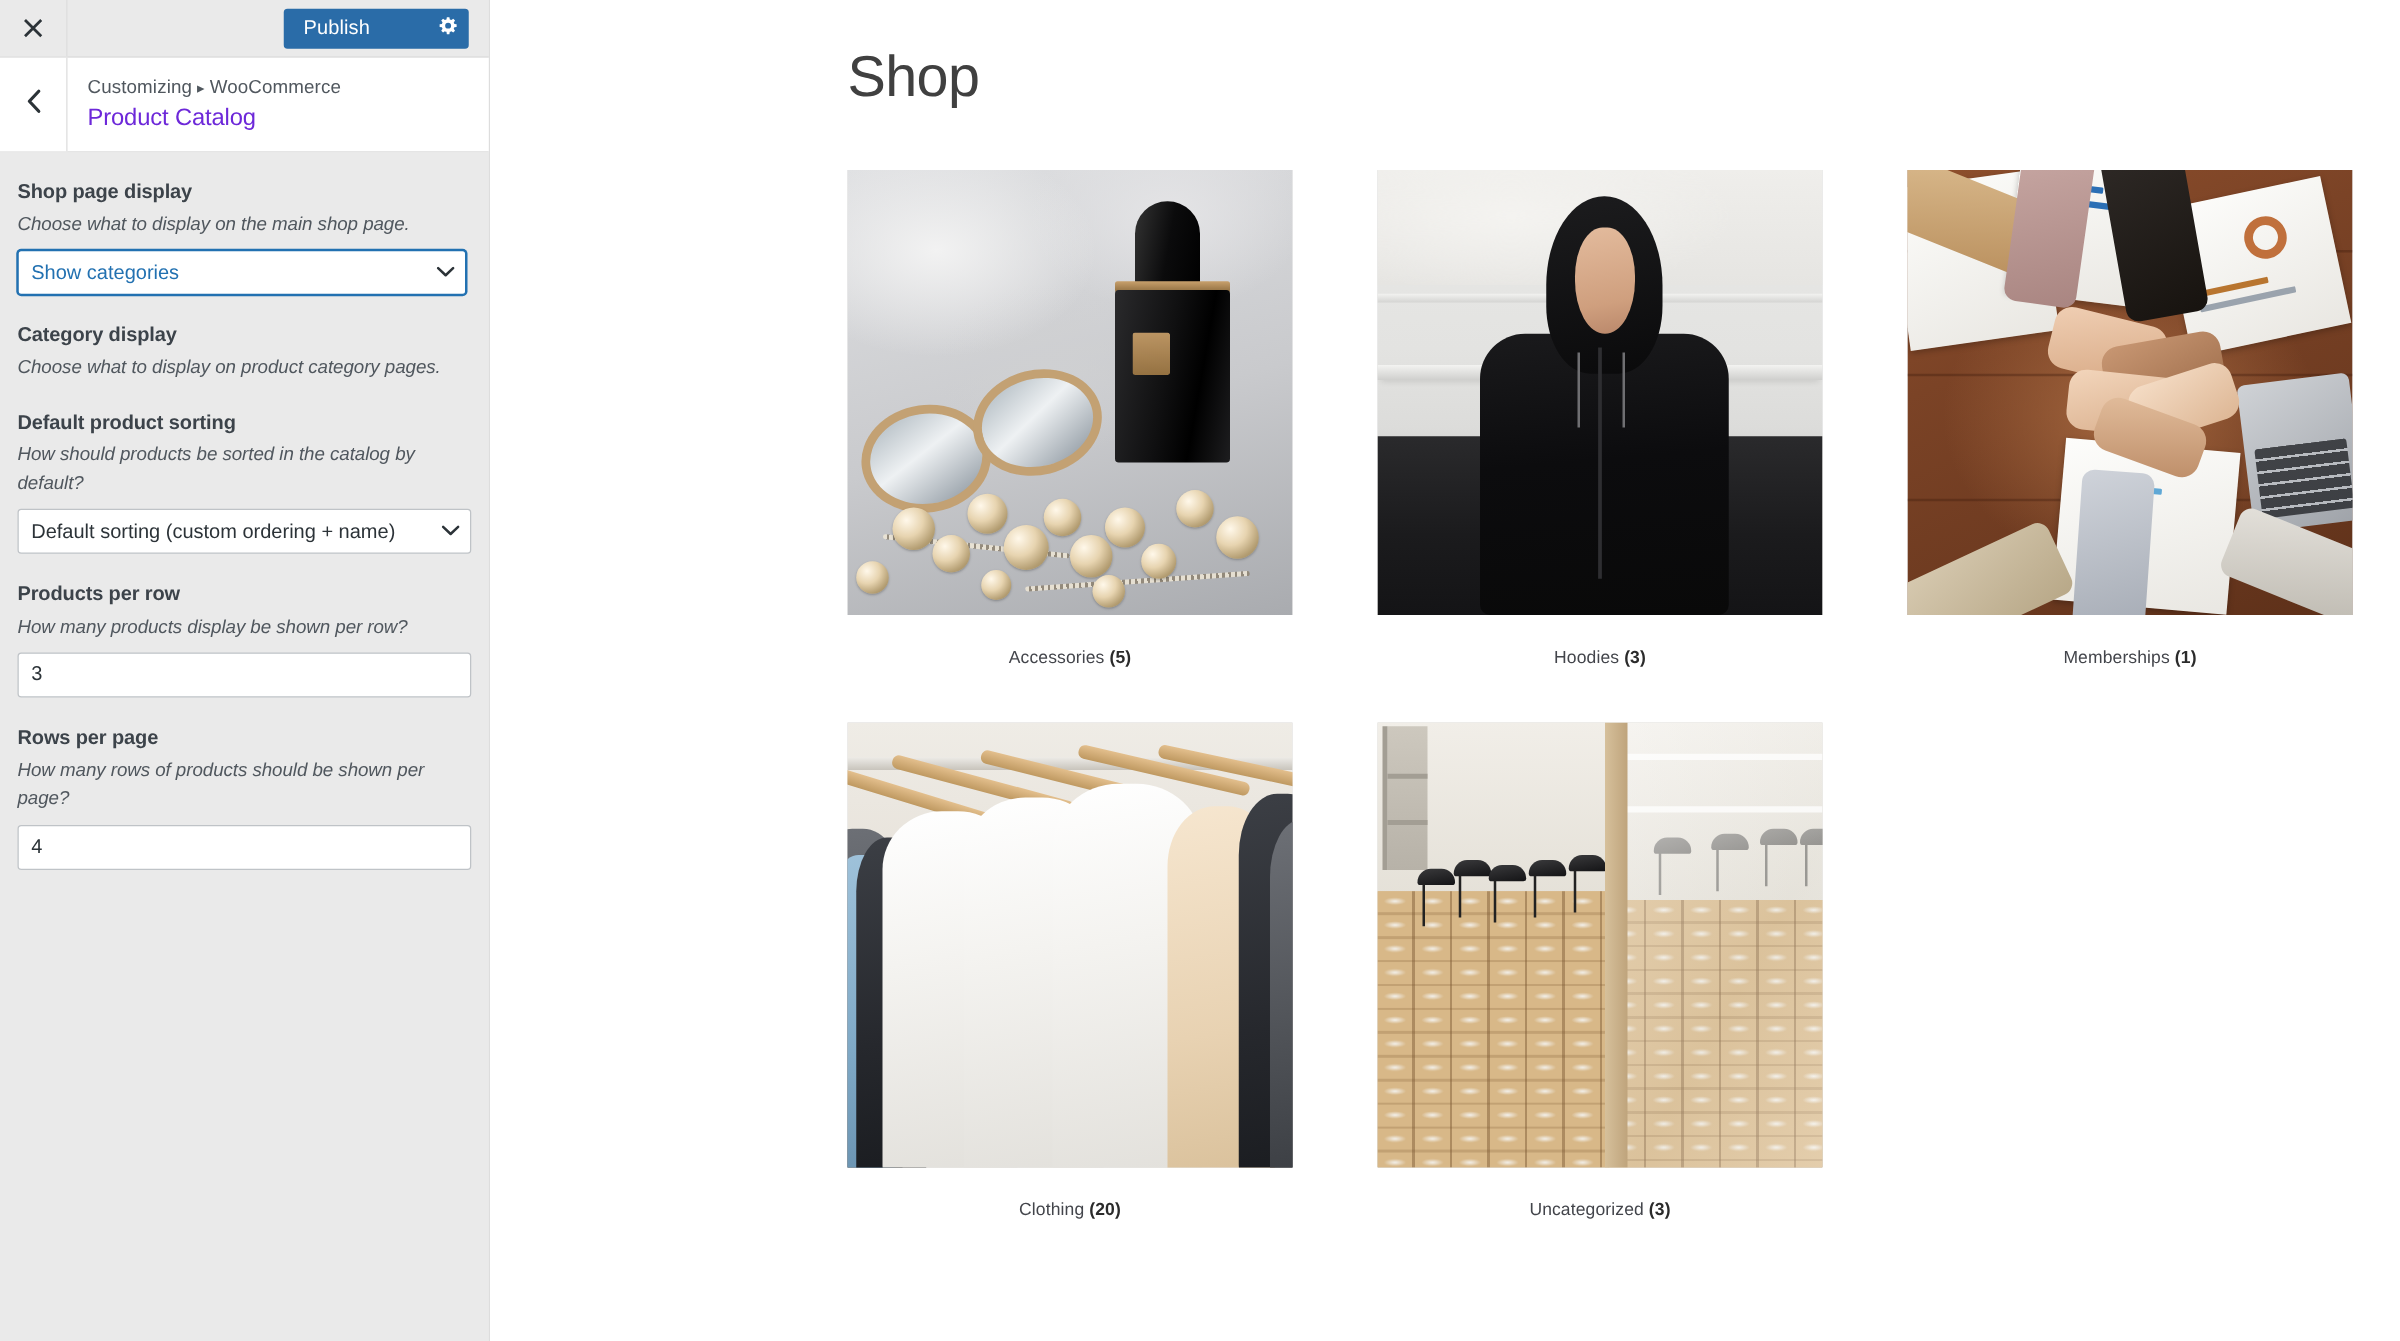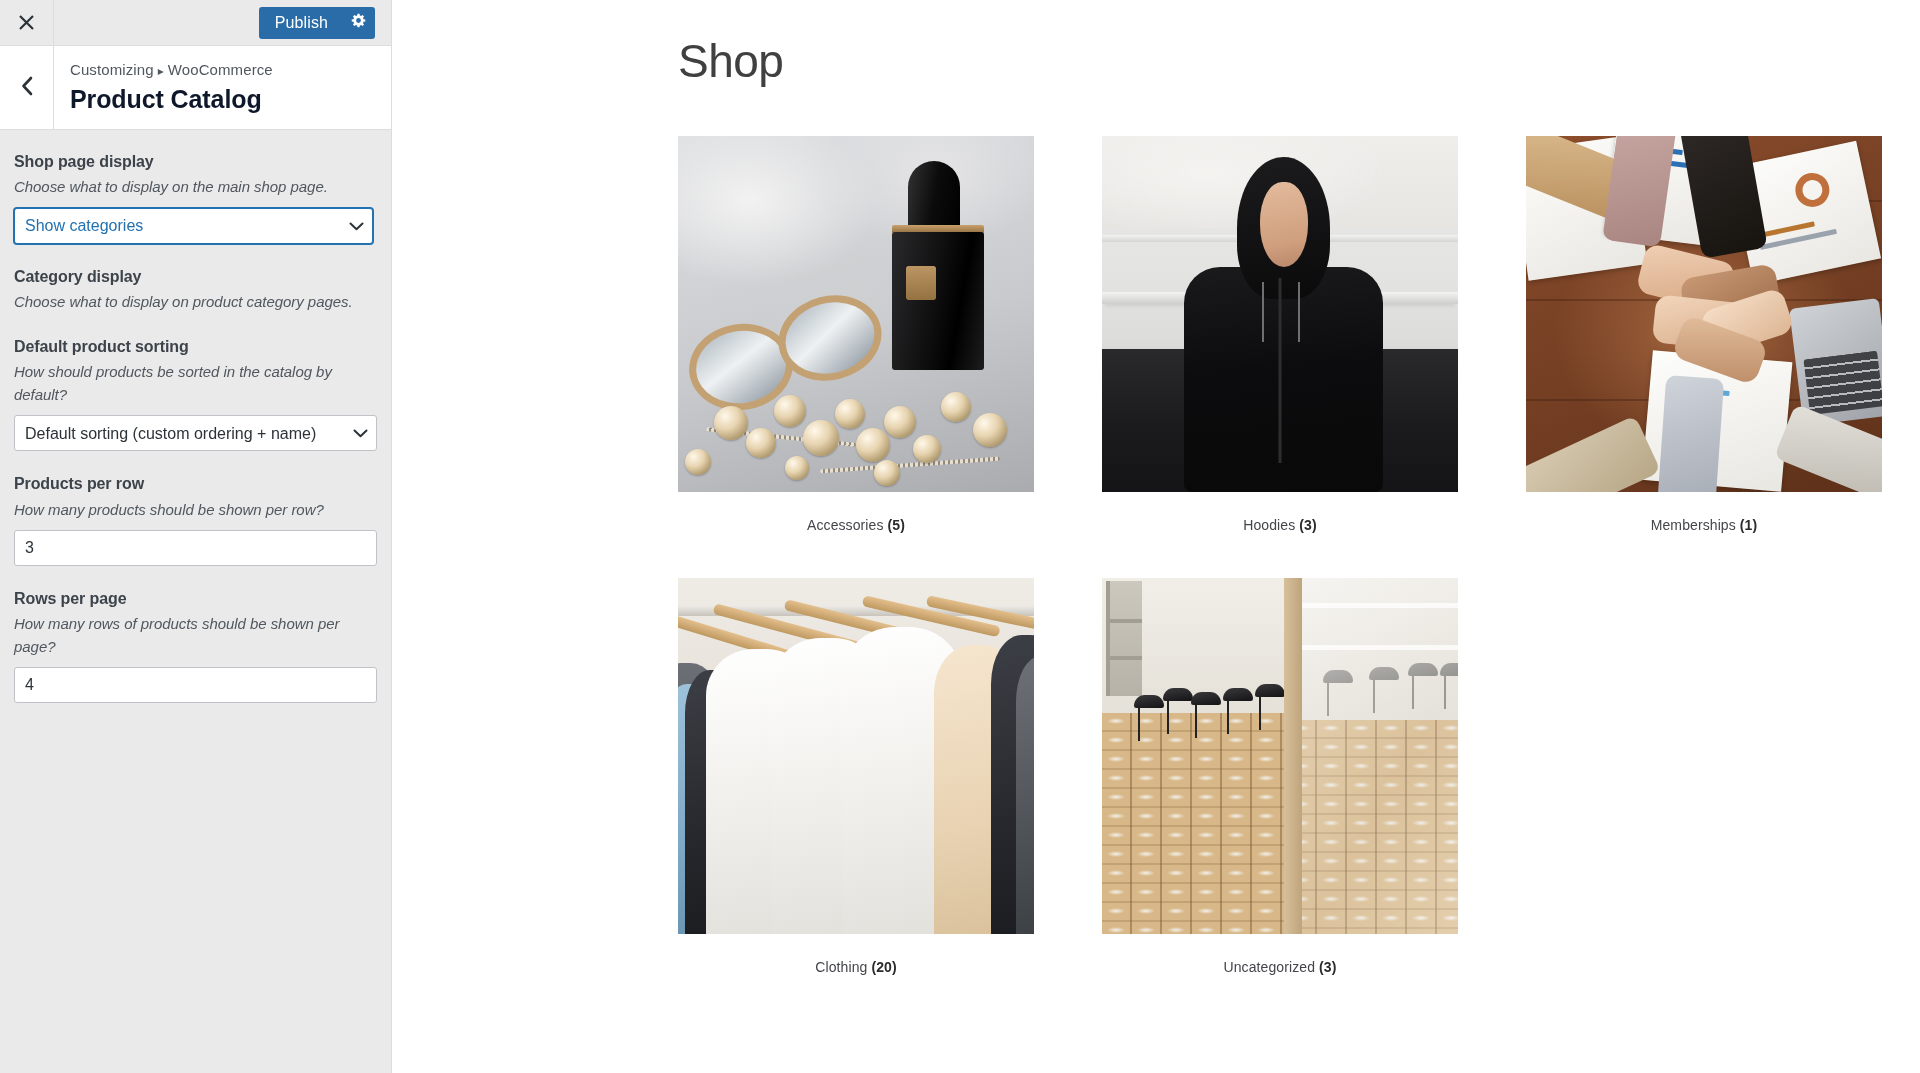--- a/index.html
+++ b/index.html
@@ -33,20 +33,21 @@
     border-right: 1px solid #ddd;
     background: #eaeaea; cursor: pointer;
   }
   .close-btn svg { display: block; }
   .publish-wrap {
     margin-left: auto; margin-right: 16px;
     display: flex; align-items: stretch;
     background: #2a6ca8;
     border-radius: 3px;
     height: 32px;
+    gap: 32px;
   }
   .publish-btn {
     display: flex; align-items: center;
     color: #fff; font-size: 16px; font-weight: 400;
     padding: 0 13px 0 16px;
     cursor: pointer; letter-spacing: .1px;
     white-space: nowrap;
   }
   .publish-gear {
     display: flex; align-items: center; justify-content: center;
@@ -66,22 +67,22 @@
     display: flex; align-items: center; justify-content: center;
     cursor: pointer; background: #fff;
   }
   .header-text { padding: 13px 0 14px 16px; }
   .breadcrumb {
     font-size: 15px; color: #50575e; line-height: 1.5;
     letter-spacing: .1px;
   }
   .breadcrumb .sep { margin: 0 4px; color: #50575e; font-size: 12px; }
   .panel-title {
-    font-size: 25px; color: #0f172a;
-    font-weight: 700; line-height: 1.3; margin-top: 1px;
+    font-size: 19px; color: #6d28d9;
+    font-weight: 400; line-height: 1.3; margin-top: 1px;
     letter-spacing: -.1px;
   }
 
   .controls {
     flex: 1 1 auto;
     padding: 21px 14px 0 14px;
     overflow-y: auto;
     background: #eaeaea;
   }
   .control { margin-bottom: 22px; }
@@ -547,21 +548,21 @@
           <span class="chev">
             <svg width="15" height="9" viewBox="0 0 15 9" aria-hidden="true">
               <path d="M1.5 1.5 L7.5 7.2 L13.5 1.5" stroke="#2c3338" stroke-width="2" fill="none" stroke-linecap="round" stroke-linejoin="round"></path>
             </svg>
           </span>
         </div>
       </div>
 
       <div class="control">
         <span class="ctrl-label">Products per row</span>
-        <span class="ctrl-desc">How many products should be shown per row?</span>
+        <span class="ctrl-desc">How many products display be shown per row?</span>
         <input class="ctrl-input" type="text" value="3" style="">
       </div>
 
       <div class="control">
         <span class="ctrl-label">Rows per page</span>
         <span class="ctrl-desc">How many rows of products should be shown per page?</span>
         <input class="ctrl-input" type="text" value="4" style="">
       </div>
 
     </div>

